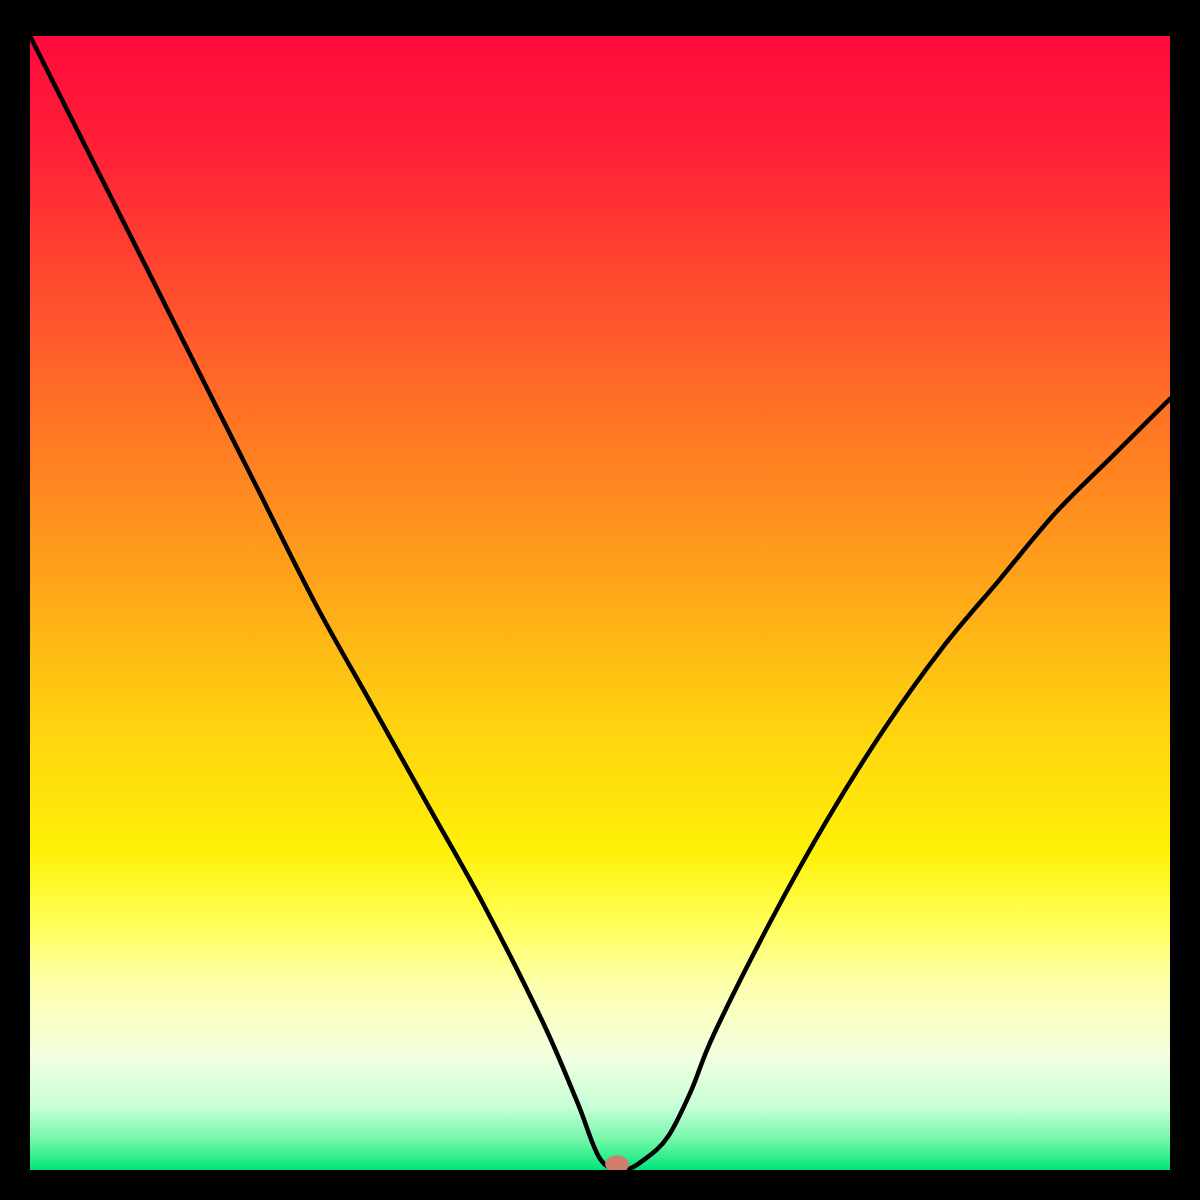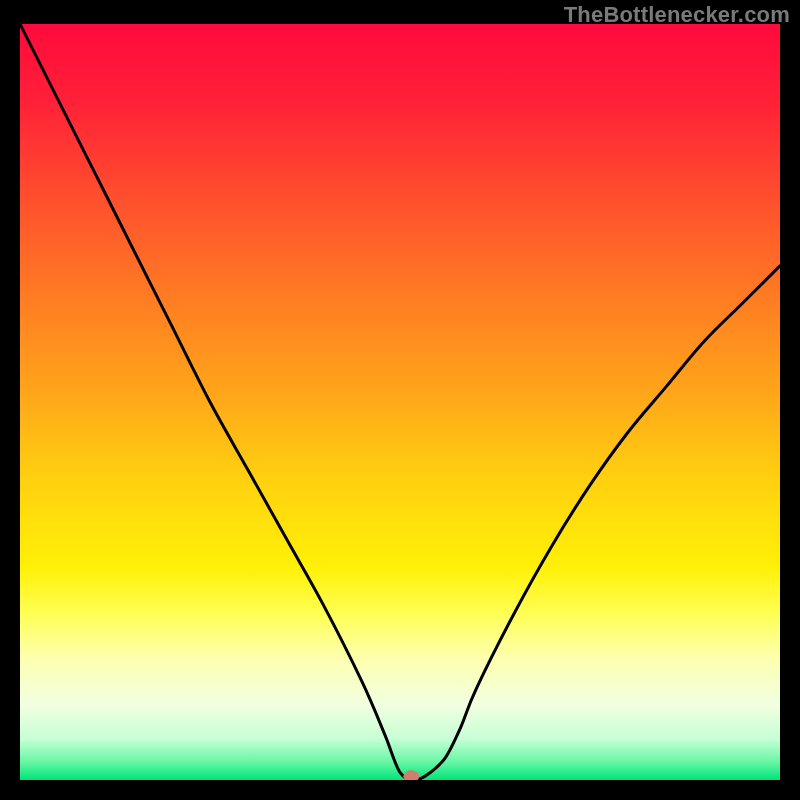--- a/index.html
+++ b/index.html
@@ -39,21 +39,20 @@
     display: block;
     width: 100%;
     height: 100%;
   }
 </style>
 </head>
 <body>
 
 <div class="frame">
 
-  <div class="watermark">TheBottlenecker.com</div>
 
   <div class="plot-area">
     <svg id="chart-svg" viewBox="0 0 760 756" preserveAspectRatio="none">
       <defs>
         <linearGradient id="bg-grad" x1="0" y1="0" x2="0" y2="1">
             <stop offset="0%" stop-color="#ff0a3c"></stop>
             <stop offset="10%" stop-color="#ff2038"></stop>
             <stop offset="22%" stop-color="#ff4b2e"></stop>
             <stop offset="35%" stop-color="#ff7824"></stop>
             <stop offset="48%" stop-color="#ffa31a"></stop>

